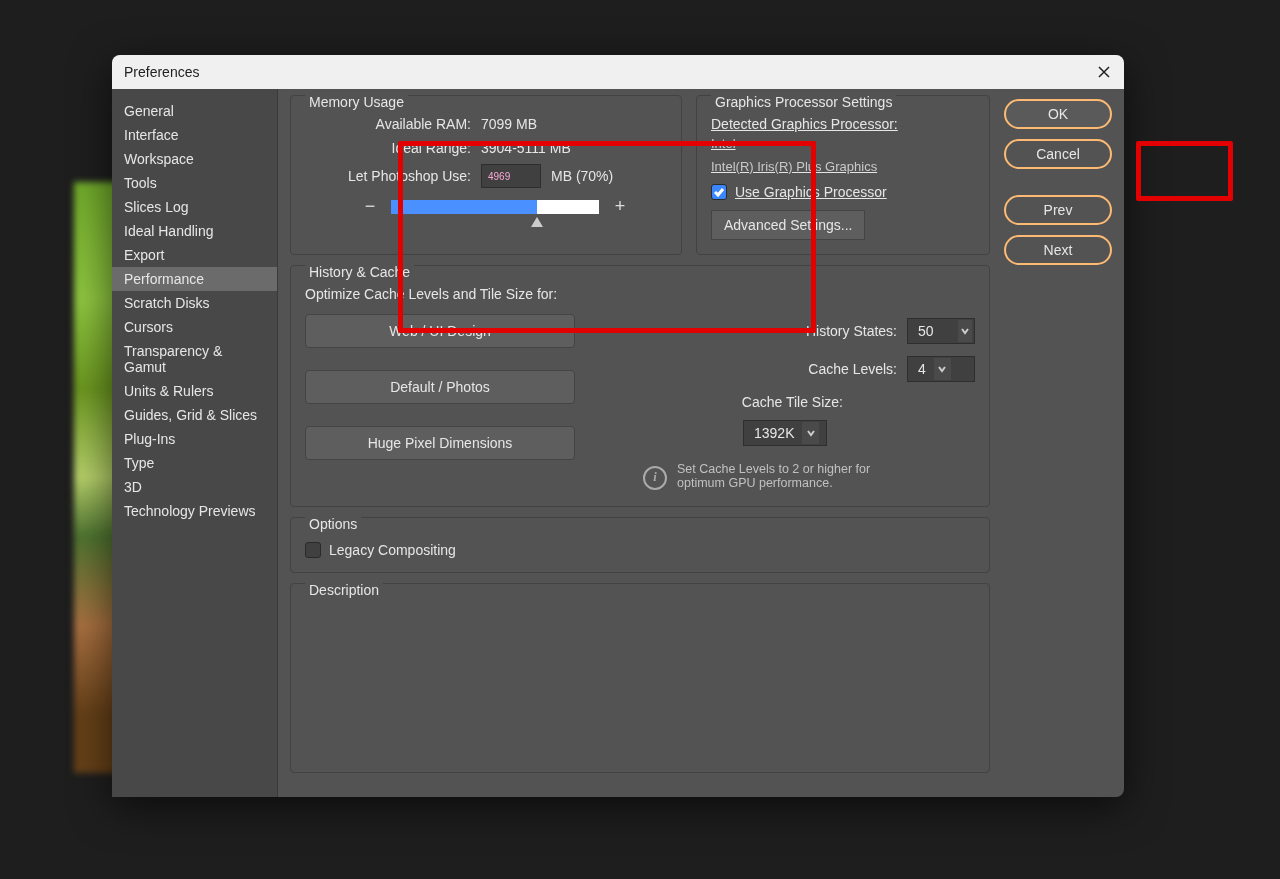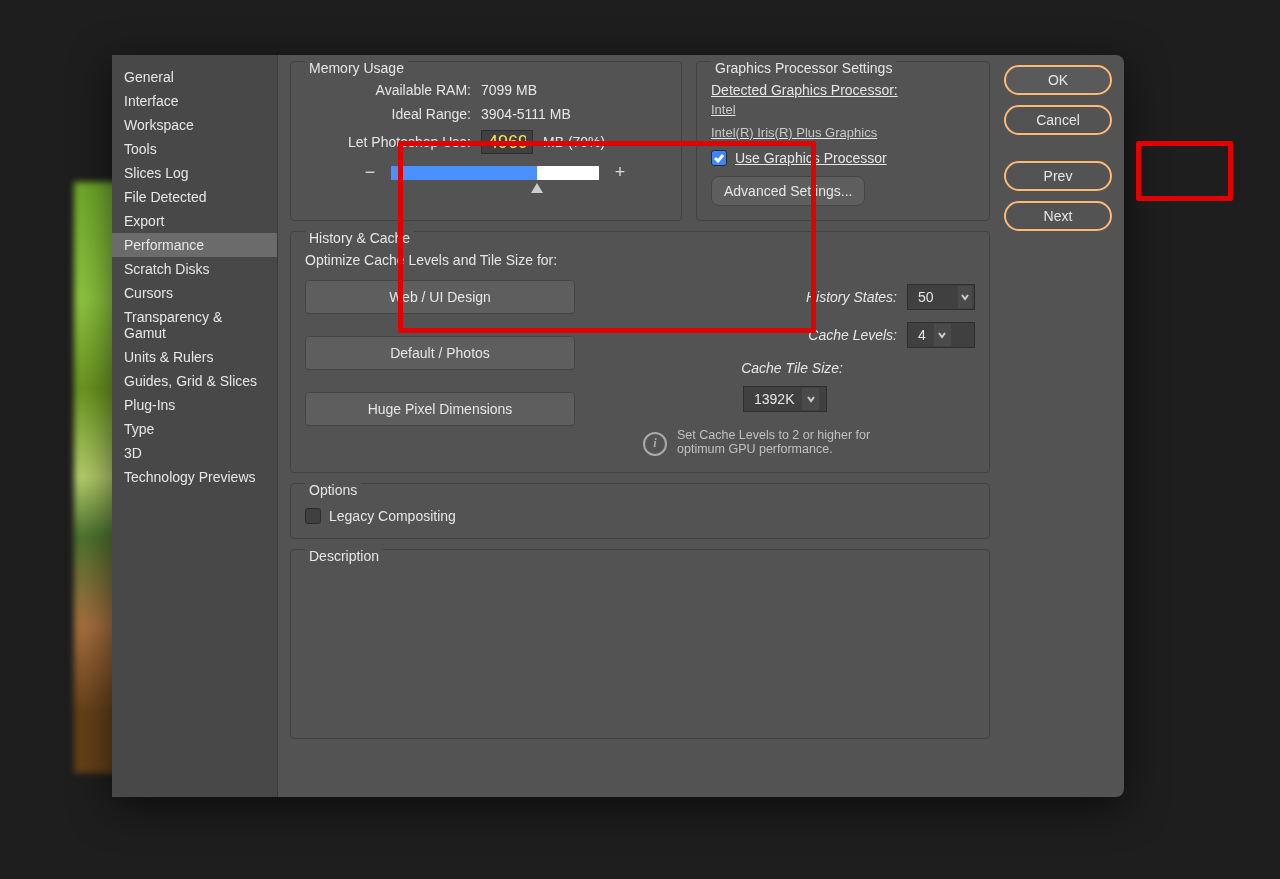--- a/index.html
+++ b/index.html
@@ -50,22 +50,22 @@
   
   .redbox { position:absolute; border:5px solid #e20000; pointer-events:none; border-radius:2px;}
   .red-mem { left:286px; top:86px; width:418px; height:192px; }
   .red-ok  { left:1024px; top:86px; width:97px; height:60px; }
 
   .kv { display:flex; align-items:center; gap:10px; margin-bottom:8px;}
   .kv .k { width:166px; text-align:right; color:#e6e6e6;}
   .kv .v { color:#e6e6e6;}
 
   .numinput {
-    width: 52px; height:24px; background:#404040; border:1px solid #2e2e2e; color:#fde047;
-    font-size:18px; padding:0 6px;
+    width: 60px; height:24px; background:#404040; border:1px solid #2e2e2e; color:#f9a8d4;
+    font-size:10px; padding:0 6px;
   }
 
   .sliderrow { display:flex; align-items:center; gap:12px; margin: 6px 0 12px 56px;}
   .pm { width:18px; text-align:center; font-size:18px; color:#ddd; cursor:pointer; user-select:none;}
   .slider-track { width:208px; height:14px; background:#fff; position:relative; cursor:pointer;}
   .slider-fill { position:absolute; left:0; top:0; height:100%; background:#4a90ff; width:70%;}
   .slider-thumb { position:absolute; bottom:-13px; left:70%; transform:translateX(-50%); width:0; height:0; border-left:6px solid transparent; border-right:6px solid transparent; border-bottom:10px solid #ccc;}
 
   .check { display:flex; align-items:center; gap:8px; margin-top:4px;}
   .chk { width:16px; height:16px; border:1px solid #2a2a2a; border-radius:3px; display:flex; align-items:center; justify-content:center;}
@@ -80,47 +80,55 @@
     min-width: 74px; white-space:nowrap;
   }
   .btn-wide { border-radius:4px; background:#5e5e5e; border:1px solid #444; width:270px; justify-content:center; padding:8px 0;}
   .btn-gpu { border-radius:4px; background:#5e5e5e; border:1px solid #444; padding:6px 12px; margin-top:10px;}
 
   .history { padding-bottom:16px;}
   .history-flex { display:flex; gap:20px; align-items:flex-start;}
   .hist-left { display:flex; flex-direction:column; gap:22px;}
   .hist-right { flex:1; display:flex; flex-direction:column; gap:12px; padding-top:4px; }
   .hist-row { display:flex; align-items:center; gap:10px;}
-  .hist-row .lab { width:116px; text-align:right; font-size:14px;font-style:italic;}
+  .hist-row .lab { width:116px; text-align:right; font-size:14px;}
   .dropdown { display:flex; align-items:center; background:#404040; border:1px solid #2e2e2e; height:26px; padding:0 6px 0 10px; gap:8px; cursor:pointer;}
   .dropdown .dd-val { font-size:14px; color:#e6e6e6;}
   .dropdown .dd-btn { width:17px; height:22px; display:flex; align-items:center; justify-content:center; background:#4a4a4a; margin-right:-4px; }
   .dropdown .dd-btn svg{ width:10px; height:10px; stroke:#ccc; stroke-width:2;}
   .hint { display:flex; gap:10px; align-items:flex-start; font-size:12.5px; color:#c0c0c0; margin-top:4px;}
   .info-icon { width:24px; height:24px; border:2px solid #aaa; border-radius:50%; display:flex; align-items:center; justify-content:center; color:#aaa; font-style:italic; font-weight:bold; font-family:Georgia,serif; margin-top:4px; margin-left:48px;}
   
   .gpu-sub { font-size:13px; color:#c9c9c9; line-height:1.3; margin:2px 0 6px 0;}
 
   .desc-box { min-height:190px; }
 </style>
 </head>
 <body>
 
 <div class="bgimg"></div>
 
 <div class="dialog">
+  <div class="titlebar">
+    <span>Preferences</span>
+    <div class="close">
+      <svg viewBox="0 0 14 14">
+          <path d="M2 2 L12 12 M12 2 L2 12" fill="none"></path>
+        </svg>
+    </div>
+  </div>
 
   <div class="body">
     <div class="sidebar" id="sidebar">
         <div class="sidebar-item">General</div>
         <div class="sidebar-item">Interface</div>
         <div class="sidebar-item">Workspace</div>
         <div class="sidebar-item">Tools</div>
         <div class="sidebar-item">Slices Log</div>
-        <div class="sidebar-item">File Detected</div>
+        <div class="sidebar-item">Ideal Handling</div>
         <div class="sidebar-item">Export</div>
         <div class="sidebar-item selected">Performance</div>
         <div class="sidebar-item">Scratch Disks</div>
         <div class="sidebar-item">Cursors</div>
         <div class="sidebar-item">Transparency &amp; Gamut</div>
         <div class="sidebar-item">Units &amp; Rulers</div>
         <div class="sidebar-item">Guides, Grid &amp; Slices</div>
         <div class="sidebar-item">Plug-Ins</div>
         <div class="sidebar-item">Type</div>
         <div class="sidebar-item">3D</div>
@@ -163,21 +171,21 @@
             <div class="gpu-sub">Intel</div>
             <div class="gpu-sub">Intel(R) Iris(R) Plus Graphics</div>
             <div class="check" style="margin-top:8px;">
               <div class="chk checked">
                 <svg viewBox="0 0 12 12">
                     <path d="M2 6 L5 9 L10 3" fill="none"></path>
                   </svg>
               </div>
               <span>Use Graphics Processor</span>
             </div>
-            <div class="btn-gpu btn" style="border-radius:8px;">Advanced Settings...</div>
+            <div class="btn-gpu btn" style="border-radius:0;">Advanced Settings...</div>
           </div>
         </div>
 
         <div class="groupbox history">
           <div class="group-title">History &amp; Cache</div>
           <div style="margin-bottom:12px;">Optimize Cache Levels and Tile Size for:</div>
           <div class="history-flex">
             <div class="hist-left">
               <div class="btn btn-wide">Web / UI Design</div>
               <div class="btn btn-wide">Default / Photos</div>

